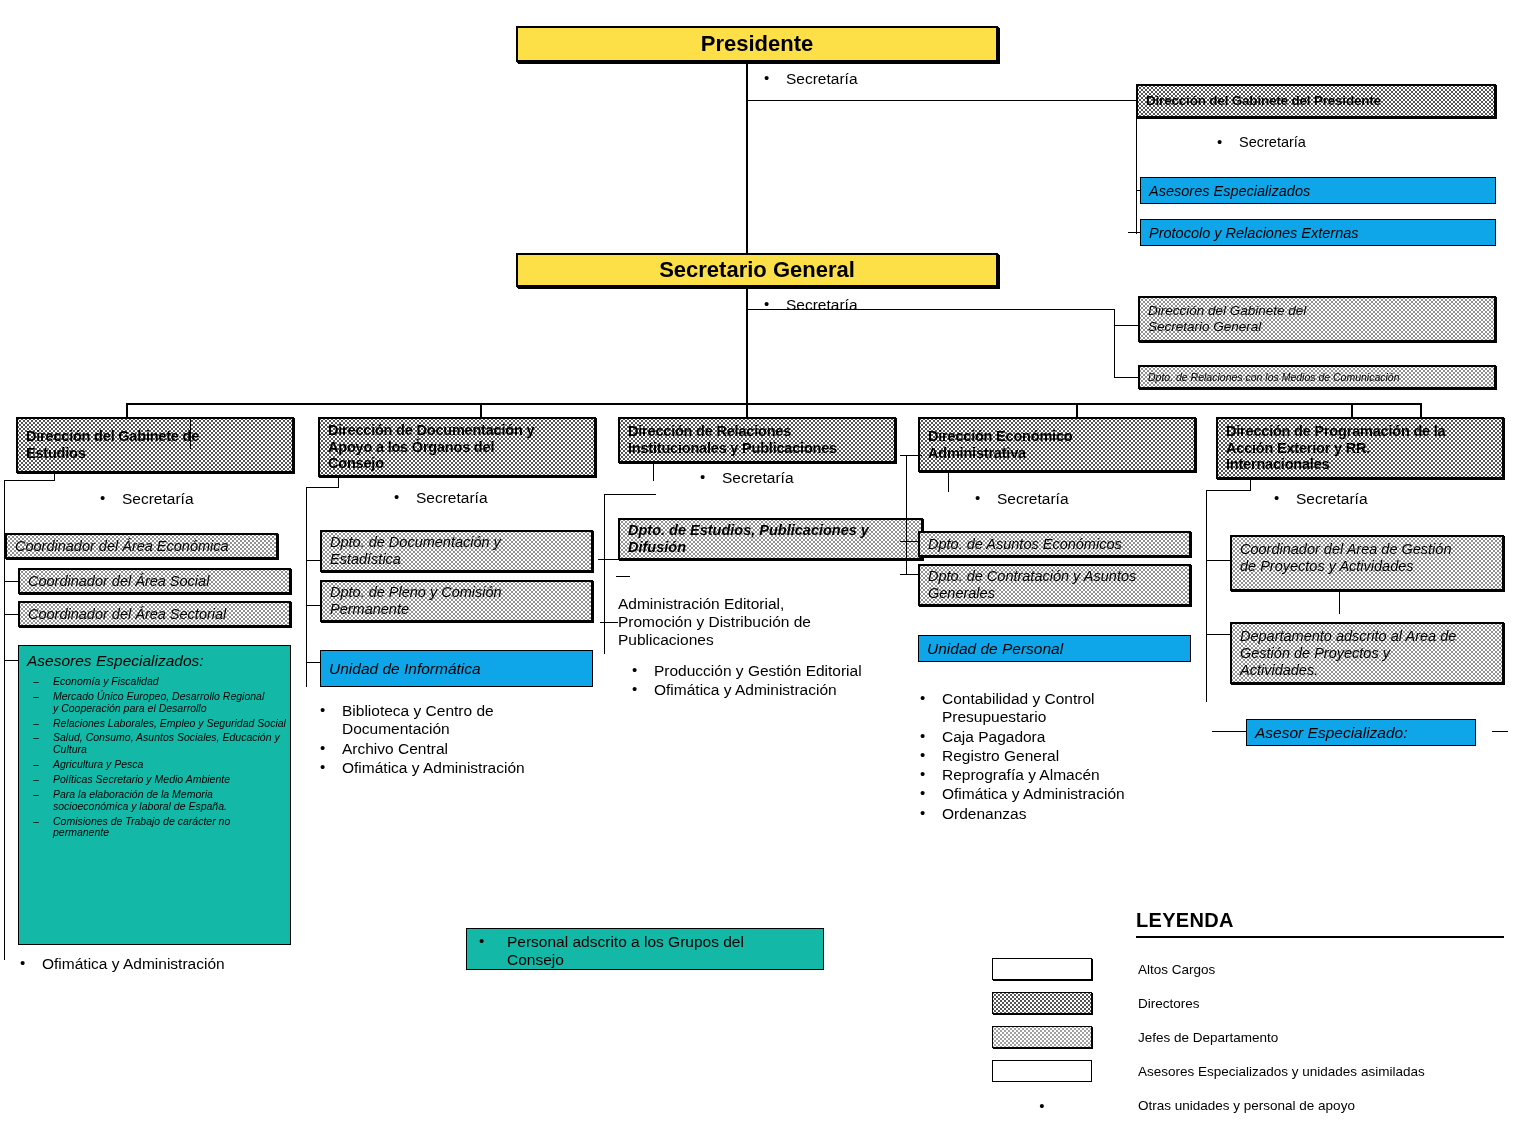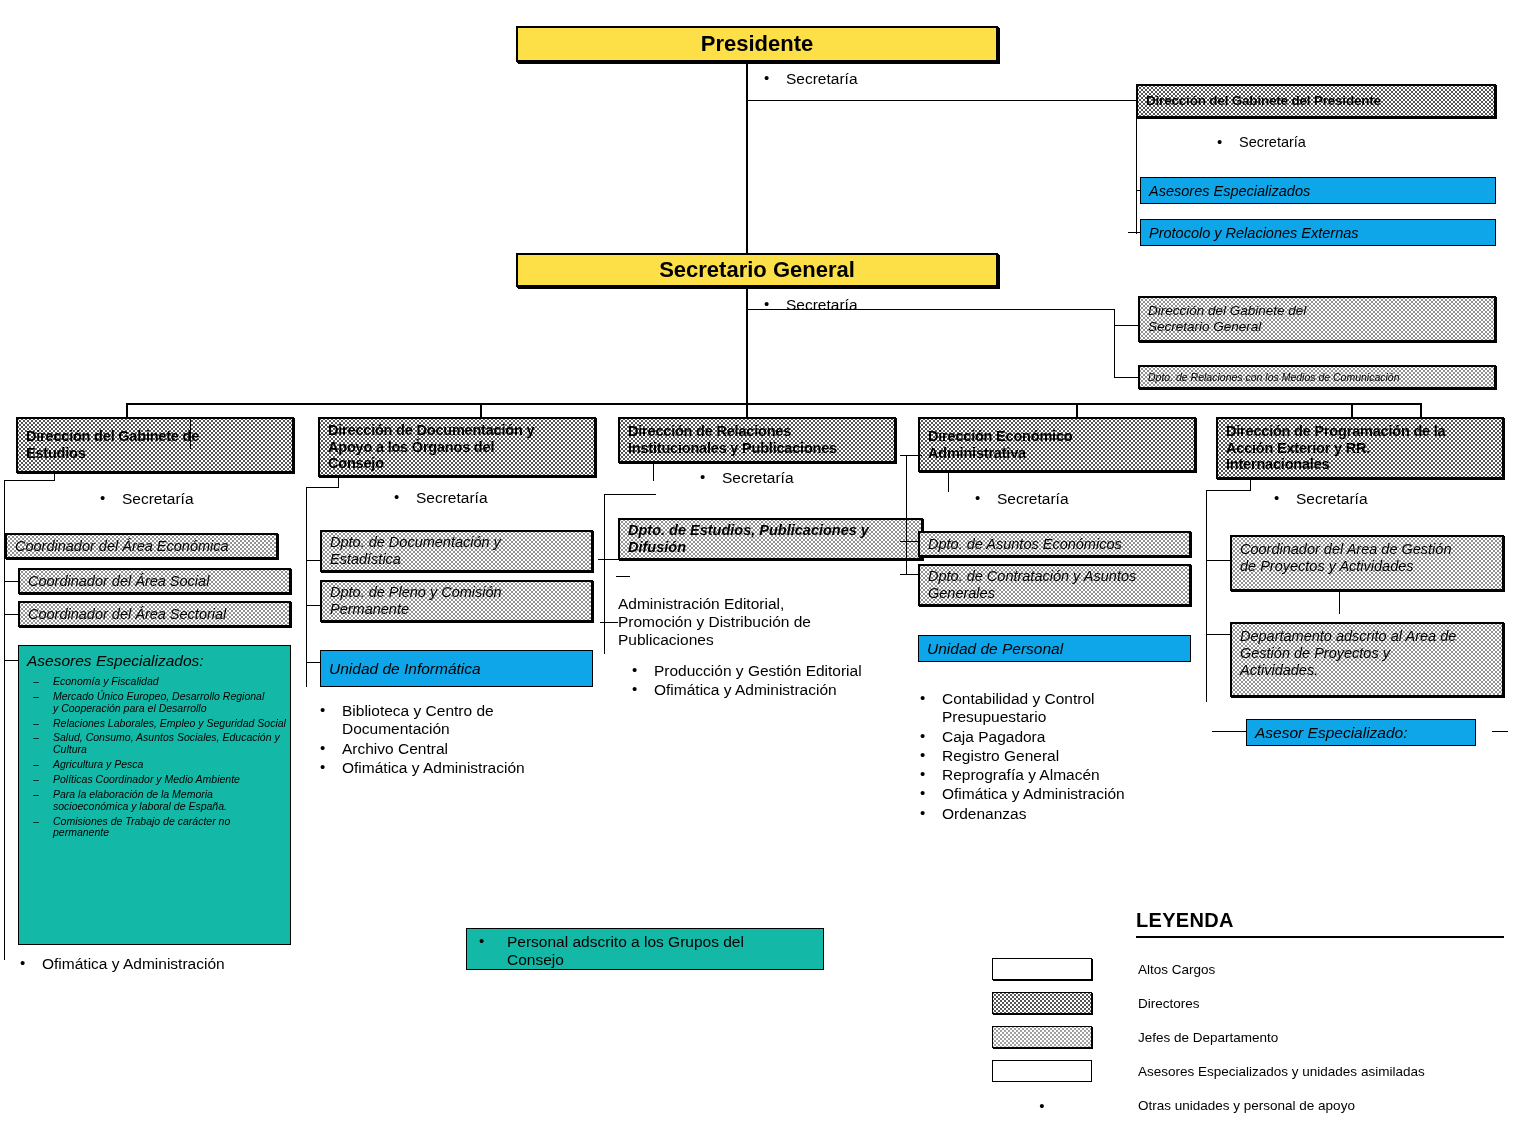--- a/index.html
+++ b/index.html
@@ -209,21 +209,21 @@
 
   <div class="node box-plain" style="left:18px;top:645px;width:273px;height:300px;padding:6px 4px 4px 8px;">
     <div class="t15" style="font-style:italic;margin-bottom:6px;">Asesores Especializados:</div>
     <ul class="dash tiny">
       <li style="white-space:pre-line;">Economía y Fiscalidad</li>
       <li style="white-space:pre-line;">Mercado Único Europeo, Desarrollo Regional
 y Cooperación para el  Desarrollo</li>
       <li style="white-space:pre-line;">Relaciones Laborales, Empleo y Seguridad Social</li>
       <li style="white-space:pre-line;">Salud, Consumo, Asuntos Sociales, Educación y Cultura</li>
       <li style="white-space:pre-line;">Agricultura y Pesca</li>
-      <li style="white-space:pre-line;">Políticas Coordinador y Medio Ambiente</li>
+      <li style="white-space:pre-line;">Políticas Secretario y Medio Ambiente</li>
       <li style="white-space:pre-line;">Para la elaboración de la Memoria socioeconómica y laboral de España.</li>
       <li style="white-space:pre-line;">Comisiones de Trabajo de carácter no permanente</li>
     </ul>
   </div>
   <ul class="bul t15 node" style="left:8px;top:955px;width:290px;">
     <li>Ofimática y Administración</li>
   </ul>
 
   <div class="node box-dir t14 pad lh" style="left:318px;top:417px;width:278px;height:60px;
               display:flex;flex-direction:column;justify-content:center;">
@@ -334,21 +334,21 @@
   <div class="vline thin" style="left:1250px;top:479px;height:12px;"></div>
   <div class="hline thin" style="left:1206px;top:560px;width:24px;"></div>
   <div class="hline thin" style="left:1206px;top:634px;width:24px;"></div>
   <div class="hline thin" style="left:1212px;top:731px;width:34px;"></div>
   <div class="hline thin" style="left:1492px;top:731px;width:16px;"></div>
   <div class="vline thin" style="left:1339px;top:590px;height:24px;"></div>
 
   <div class="node box-jefe t14 lh" style="left:1230px;top:535px;width:274px;height:56px;padding:4px 8px;
               display:flex;flex-direction:column;justify-content:flex-start;white-space:pre-line;">Coordinador del Area de Gestión
 de Proyectos y Actividades</div>
-  <div class="node box-jefe t14 lh" style="left:1230px;top:622px;width:274px;height:75px;padding:4px 8px;
+  <div class="node box-jefe t14 lh" style="left:1230px;top:622px;width:274px;height:62px;padding:4px 8px;
               display:flex;flex-direction:column;justify-content:flex-start;white-space:pre-line;">Departamento adscrito al Area de
 Gestión de Proyectos y
 Actividades.</div>
   <div class="node box-ases t15" style="left:1246px;top:719px;width:230px;height:27px;padding:2px 8px;display:flex;align-items:center;">
     <span>Asesor Especializado:</span>
   </div>
 
   <div class="node box-plain" style="left:466px;top:928px;width:358px;height:42px;">
     <ul class="bul t15 lh" style="padding-top:4px;">
       <li style="white-space:pre-line;padding-left:40px;">Personal adscrito a los Grupos del

